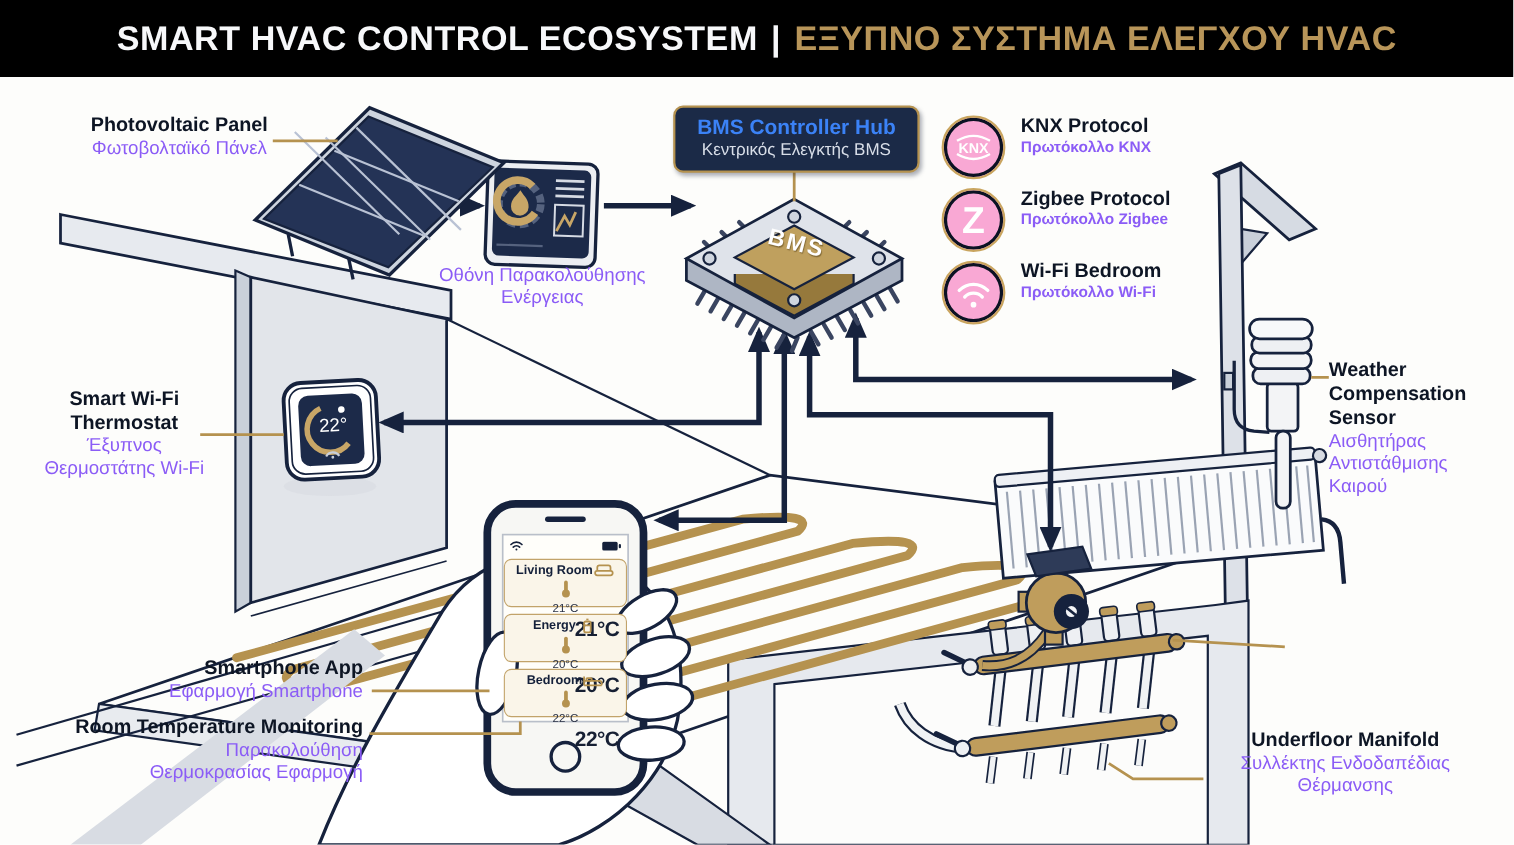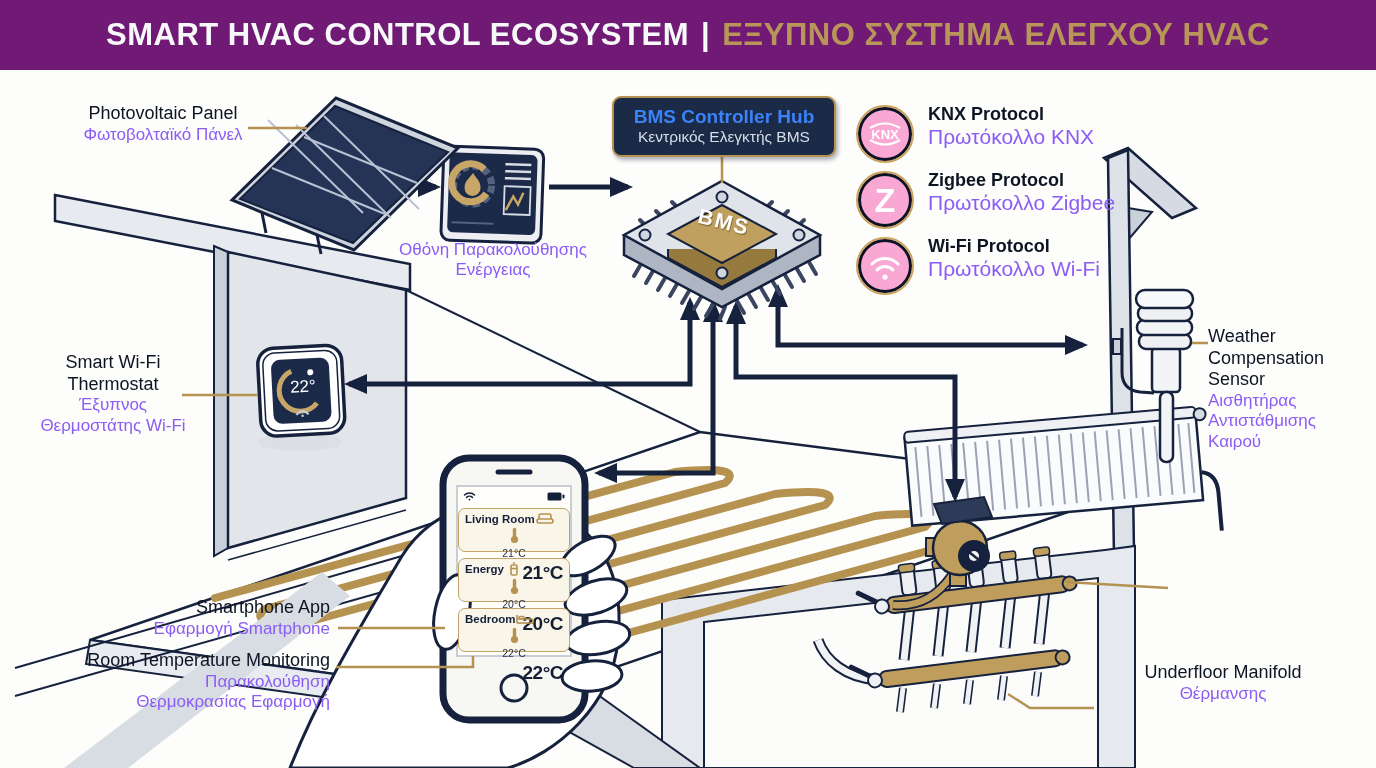--- a/index.html
+++ b/index.html
@@ -1,56 +1,56 @@
 <!DOCTYPE html>
 <html><head>
 <meta charset="utf-8">
 <style>
   html,body{margin:0;padding:0;background:#fff;}
   #stage{position:relative;width:1376px;height:768px;background:#fdfdfb;overflow:hidden;
          font-family:"Liberation Sans",sans-serif;color:#101826;}
   #scene{position:absolute;left:0;top:0;}
   
-  .header{position:absolute;left:0;top:0;width:1376px;height:70px;background:#701a75;
+  .header{position:absolute;left:0;top:0;width:1376px;height:70px;background:#000000;
           display:flex;align-items:center;justify-content:center;gap:12px;}
   .header span{font-weight:700;font-size:31px;letter-spacing:.5px;white-space:nowrap;}
   .h-en{color:#f7f8fa;}
   .h-sep{color:#f7f8fa;font-weight:400;}
   .h-gr{color:#b89559;}
   
   .lbl{position:absolute;line-height:1.2;}
-  .lbl .en{font-weight:400;font-size:18px;color:#0d1524;}
+  .lbl .en{font-weight:700;font-size:18px;color:#0d1524;}
   .lbl .gr{font-weight:400;font-size:17px;color:#8b5cf6;}
   .center{text-align:center}.right{text-align:right}.left{text-align:left}
   
   .bms-box{position:absolute;left:612px;top:96px;width:220px;height:57px;background:#1b2a47;
            border:2px solid #b5924f;border-radius:9px;display:flex;flex-direction:column;
            align-items:center;justify-content:center;box-shadow:2px 3px 4px rgba(20,30,55,.35);}
   .bms-box .en{color:#3b82f6;font-weight:700;font-size:19px;line-height:1.15;}
   .bms-box .gr{color:#d8dee8;font-weight:400;font-size:15.5px;line-height:1.2;}
   
   .proto-icon{position:absolute;width:54px;height:54px;border-radius:50%;background:#f9a8d4;
               border:2px solid #c9a55f;box-shadow:inset 0 0 0 3px #0b1223;
               display:flex;align-items:center;justify-content:center;}
   .proto-lbl{position:absolute;left:928px;}
   .proto-lbl .en{font-weight:700;font-size:18px;line-height:1.18;}
-  .proto-lbl .gr{font-weight:400;font-size:21px;line-height:1.18;}
+  .proto-lbl .gr{font-weight:700;font-size:14px;line-height:1.18;}
   
   .chip-text{position:absolute;left:684px;top:210px;width:80px;text-align:center;color:#fff;
              font-weight:700;font-size:21px;letter-spacing:2px;transform:rotate(14deg);
              text-shadow:1px 1px 1px rgba(70,50,10,.5);}
   .thermo-temp{position:absolute;left:276px;top:377px;width:54px;text-align:center;color:#fff;
                font-weight:400;font-size:17px;transform:rotate(-3deg);}
   
   .statusbar{position:absolute;left:458px;top:489px;width:112px;height:14px;display:flex;
              align-items:center;justify-content:space-between;padding:0 5px;box-sizing:border-box;}
   .cards{position:absolute;left:458px;top:508px;width:112px;}
   .card{width:112px;height:44px;box-sizing:border-box;background:#faf5e9;border:1.5px solid #c2a36a;
         border-radius:7px;margin-bottom:6px;padding:3px 6px 2px 6px;}
-  .card-top{display:flex;align-items:center;justify-content:flex-start;}
+  .card-top{display:flex;align-items:center;justify-content:center;}
   .room-name{font-weight:700;font-size:11.5px;color:#14203a;}
   .card-bot{display:flex;align-items:center;gap:3px;margin-top:2px;flex-direction:column;}
   .t-small{font-size:10.5px;color:#2a3246;}
   .t-big{font-size:19px;font-weight:700;color:#161f33;margin-left:auto;letter-spacing:-.5px;}
 </style>
 </head>
 <body>
 
 <div id="stage">
 
@@ -375,21 +375,21 @@
 </div>
 
 <div class="proto-icon" style="left:856px;top:237px">
   <svg width="44" height="44" viewBox="0 0 44 44" fill="none" stroke="#fff" stroke-width="3" stroke-linecap="round">
     <path d="M9,20 A18,18 0 0 1 35,20"></path>
     <path d="M14,26 A11,11 0 0 1 30,26"></path>
     <circle cx="22" cy="33" r="2.6" fill="#fff" stroke="none"></circle>
   </svg>
 </div>
 <div class="lbl proto-lbl" style="top:236px">
-  <div class="en">Wi-Fi Protocol</div>
+  <div class="en">Wi-Fi Bedroom</div>
   <div class="gr">Πρωτόκολλο Wi-Fi</div>
 </div>
 
 <div class="lbl center" style="left:20px;top:352px;width:186px">
   <div class="en">Smart Wi-Fi</div>
   <div class="en">Thermostat</div>
   <div class="gr">Έξυπνος</div>
   <div class="gr">Θερμοστάτης Wi-Fi</div>
 </div>
 
@@ -409,20 +409,21 @@
 
 <div class="lbl right" style="left:30px;top:650px;width:300px">
   <div class="en">Room Temperature Monitoring</div>
   <div class="gr">Παρακολούθηση</div>
   <div class="gr">Θερμοκρασίας Εφαρμογή</div>
 </div>
 
 
 <div class="lbl center" style="left:1098px;top:662px;width:250px">
   <div class="en">Underfloor Manifold</div>
+  <div class="gr">Συλλέκτης Ενδοδαπέδιας</div>
   <div class="gr">Θέρμανσης</div>
 </div>
 
 <div class="chip-text">BMS</div>
 <div class="thermo-temp">22°</div>
 
 <div class="statusbar">
   <svg width="13" height="10" viewBox="0 0 13 10" fill="none" stroke="#14203a" stroke-width="1.5" stroke-linecap="round">
     <path d="M1.5,4 A7,7 0 0 1 11.5,4"></path>
         <path d="M3.6,6.4 A4.2,4.2 0 0 1 9.4,6.4"></path>

